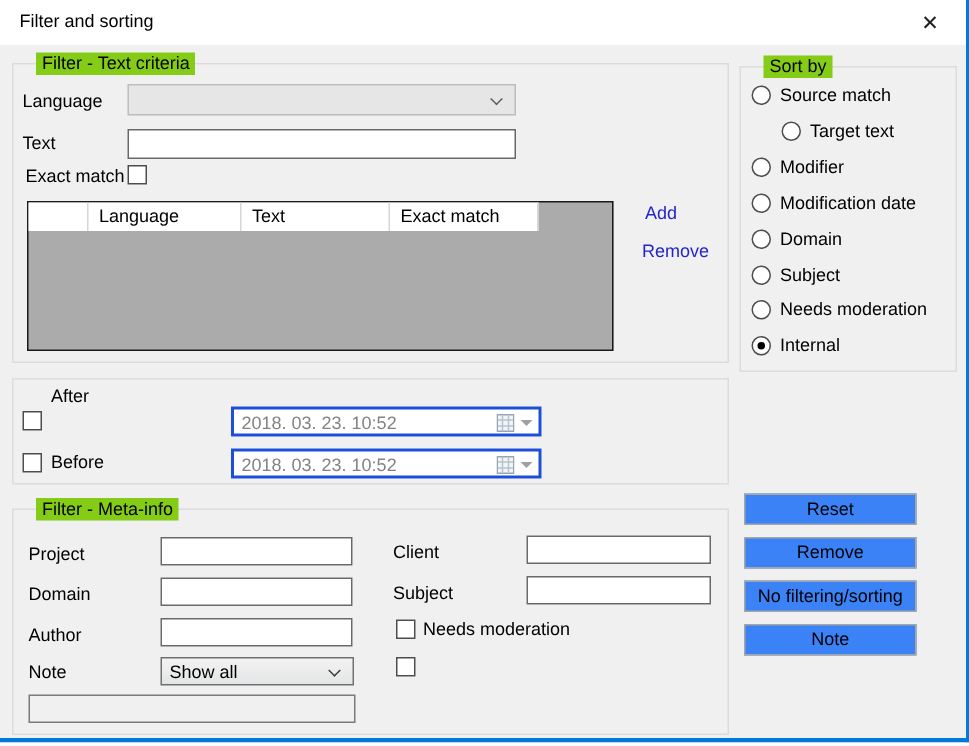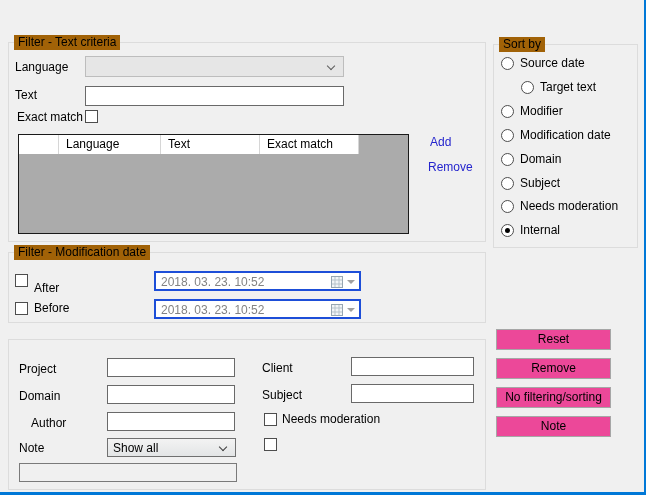--- a/index.html
+++ b/index.html
@@ -12,21 +12,21 @@
   .edge-right { position:absolute; right:0; top:0; width:2px; height:495px; background:#0078d7; }
   .edge-bottom { position:absolute; left:0; top:492px; width:100%; height:3px; background:#0078d7; }
   .edge-under { position:absolute; left:0; top:495px; width:100%; height:2px; background:#ffffff; }
 
   .titlebar { position:absolute; left:0; top:0; width:644px; height:30px; background:#ffffff; }
   .title { position:absolute; left:13px; top:7px; font-size:12px; color:#000; }
   .close-btn { position:absolute; right:10px; top:4px; width:28px; height:22px; text-align:center;
     line-height:22px; font-size:14px; color:#222; cursor:pointer; }
 
   .grp { position:absolute; border:1px solid #dcdcdc; }
-  .legend { position:absolute; top:-8px; left:5px; background:#a16207; padding:0 4px; height:15px; line-height:15px; white-space:nowrap; }
+  .legend { position:absolute; top:-8px; left:15px; background:#84cc16; padding:0 4px; height:15px; line-height:15px; white-space:nowrap; }
 
   .lbl { position:absolute; height:15px; line-height:15px; white-space:nowrap; }
 
   .ti { position:absolute; border:1px solid #696969; background:#fff; padding:0 4px;
         font-family:"Liberation Sans",sans-serif; font-size:12px; color:#000; outline:none; }
   .ti.dis { background:#f0f0f0; border-color:#7a7a7a; }
 
   .combo { position:absolute; border:1px solid #707070; background:linear-gradient(#f3f3f3,#e3e5e6); cursor:default; }
   .combo .val { position:absolute; left:5px; top:2px; }
   .combo.disabled { border-color:#bdbdbd; background:#e6e6e6; }
@@ -41,35 +41,39 @@
   .radio.sel::after { content:""; position:absolute; left:3px; top:3px; width:5px; height:5px; border-radius:50%; background:#000; }
   .radio-label { margin-left:6px; white-space:nowrap; }
 
   .table { position:absolute; border:1px solid #1a1a1a; background:#ababab; }
   .thead { position:absolute; top:0; left:0; height:19px; display:flex; }
   .th { background:#fff; height:19px; line-height:19px; padding-left:7px; border-right:1px solid #d6d6d6;
         overflow:hidden; flex:none; white-space:nowrap; }
 
   .link { position:absolute; color:#2424cd; cursor:pointer; white-space:nowrap; }
 
-  .btn { position:absolute; left:496px; width:115px; height:21px; background:#ec4899;
+  .btn { position:absolute; left:496px; width:115px; height:21px; background:#3b82f6;
          border:1px solid #a6a6a6; text-align:center; line-height:19px; font-size:12px;
          font-family:"Liberation Sans",sans-serif; color:#000; padding:0; cursor:pointer; }
 
   .datefield { position:absolute; border:2px solid #1d4ed8; background:#fff; color:#838383; }
   .datefield .dval { position:absolute; left:5px; top:2px; white-space:nowrap; }
   .cal-icon { position:absolute; right:16px; top:3px; width:12px; height:12px; }
   .dd-arrow { position:absolute; right:4px; top:7px; width:0; height:0;
               border-left:4px solid transparent; border-right:4px solid transparent; border-top:4px solid #a0a0a0; }
 </style>
 </head>
 <body>
 
 <div class="window">
 
+  <div class="titlebar">
+    <div class="title">Filter and sorting</div>
+    <div class="close-btn">✕</div>
+  </div>
 
   <div class="grp" style="left:8px; top:42px; width:478px; height:200px;">
     <span class="legend">Filter - Text criteria</span>
 
     <span class="lbl" style="left:6px; top:17px;">Language</span>
     <div class="combo disabled" style="left:76px; top:13px; width:259px; height:21px;">
       <span class="val"></span>
       <span class="chev" style="top:6px;"></span>
     </div>
 
@@ -90,21 +94,21 @@
 
     <span class="link" style="left:421px; top:92px;">Add</span>
     <span class="link" style="left:419px; top:117px;">Remove</span>
   </div>
 
   <div class="grp" style="left:493px; top:44px; width:145px; height:204px;">
     <span class="legend">Sort by</span>
     <div id="sortby-options">
         <div class="radio-row" style="top: 10px;">
           <span class="radio"></span>
-          <span class="radio-label">Source date</span>
+          <span class="radio-label">Source match</span>
         </div>
         <div class="radio-row" style="top: 34px; padding-left: 20px;">
           <span class="radio"></span>
           <span class="radio-label">Target text</span>
         </div>
         <div class="radio-row" style="top: 58px;">
           <span class="radio"></span>
           <span class="radio-label">Modifier</span>
         </div>
         <div class="radio-row" style="top: 82px;">
@@ -125,24 +129,23 @@
         </div>
         <div class="radio-row" style="top: 177px;">
           <span class="radio sel"></span>
           <span class="radio-label">Internal</span>
         </div>
       </div>
   </div>
 
 
   <div class="grp" style="left:8px; top:252px; width:478px; height:71px;">
-    <span class="legend">Filter - Modification date</span>
 
     <span class="checkbox" style="left:6px; top:21px;"></span>
-    <span class="lbl" style="left:25px; top:28px;text-align:center;">After</span>
+    <span class="lbl" style="left:25px; top:4px;text-align:center;">After</span>
     <div class="datefield" style="left:145px; top:18px; width:207px; height:20px;">
       <span class="dval">2018. 03. 23. 10:52</span>
       <svg class="cal-icon" viewBox="0 0 12 12" width="12" height="12">
         <rect x="0.5" y="0.5" width="11" height="11" fill="#f2f5f7" stroke="#97a6b2"></rect>
         <line x1="4" y1="1" x2="4" y2="11" stroke="#b7c3cb" stroke-width="1"></line>
         <line x1="8" y1="1" x2="8" y2="11" stroke="#b7c3cb" stroke-width="1"></line>
         <line x1="1" y1="4" x2="11" y2="4" stroke="#b7c3cb" stroke-width="1"></line>
         <line x1="1" y1="8" x2="11" y2="8" stroke="#b7c3cb" stroke-width="1"></line>
       </svg>
       <span class="dd-arrow"></span>
@@ -157,28 +160,29 @@
         <line x1="4" y1="1" x2="4" y2="11" stroke="#b7c3cb" stroke-width="1"></line>
         <line x1="8" y1="1" x2="8" y2="11" stroke="#b7c3cb" stroke-width="1"></line>
         <line x1="1" y1="4" x2="11" y2="4" stroke="#b7c3cb" stroke-width="1"></line>
         <line x1="1" y1="8" x2="11" y2="8" stroke="#b7c3cb" stroke-width="1"></line>
       </svg>
       <span class="dd-arrow"></span>
     </div>
   </div>
 
   <div class="grp" style="left:8px; top:339px; width:478px; height:151px;">
+    <span class="legend">Filter - Meta-info</span>
 
     <span class="lbl" style="left:10px; top:22px;">Project</span>
     <input class="ti" style="left: 98px; top: 18px; width: 128px; height: 19px;" value="">
 
     <span class="lbl" style="left:10px; top:49px;">Domain</span>
     <input class="ti" style="left: 98px; top: 45px; width: 128px; height: 19px;" value="">
 
-    <span class="lbl" style="left:10px; top:76px;margin-left:12px;">Author</span>
+    <span class="lbl" style="left:10px; top:76px;">Author</span>
     <input class="ti" style="left: 98px; top: 72px; width: 128px; height: 19px;" value="">
 
     <span class="lbl" style="left:10px; top:101px;">Note</span>
     <div class="combo" style="left:98px; top:98px; width:129px; height:19px;">
       <span class="val">Show all</span>
       <span class="chev"></span>
     </div>
 
     <input class="ti dis" style="left: 10px; top: 123px; width: 218px; height: 19px;" disabled="" value="">
 

